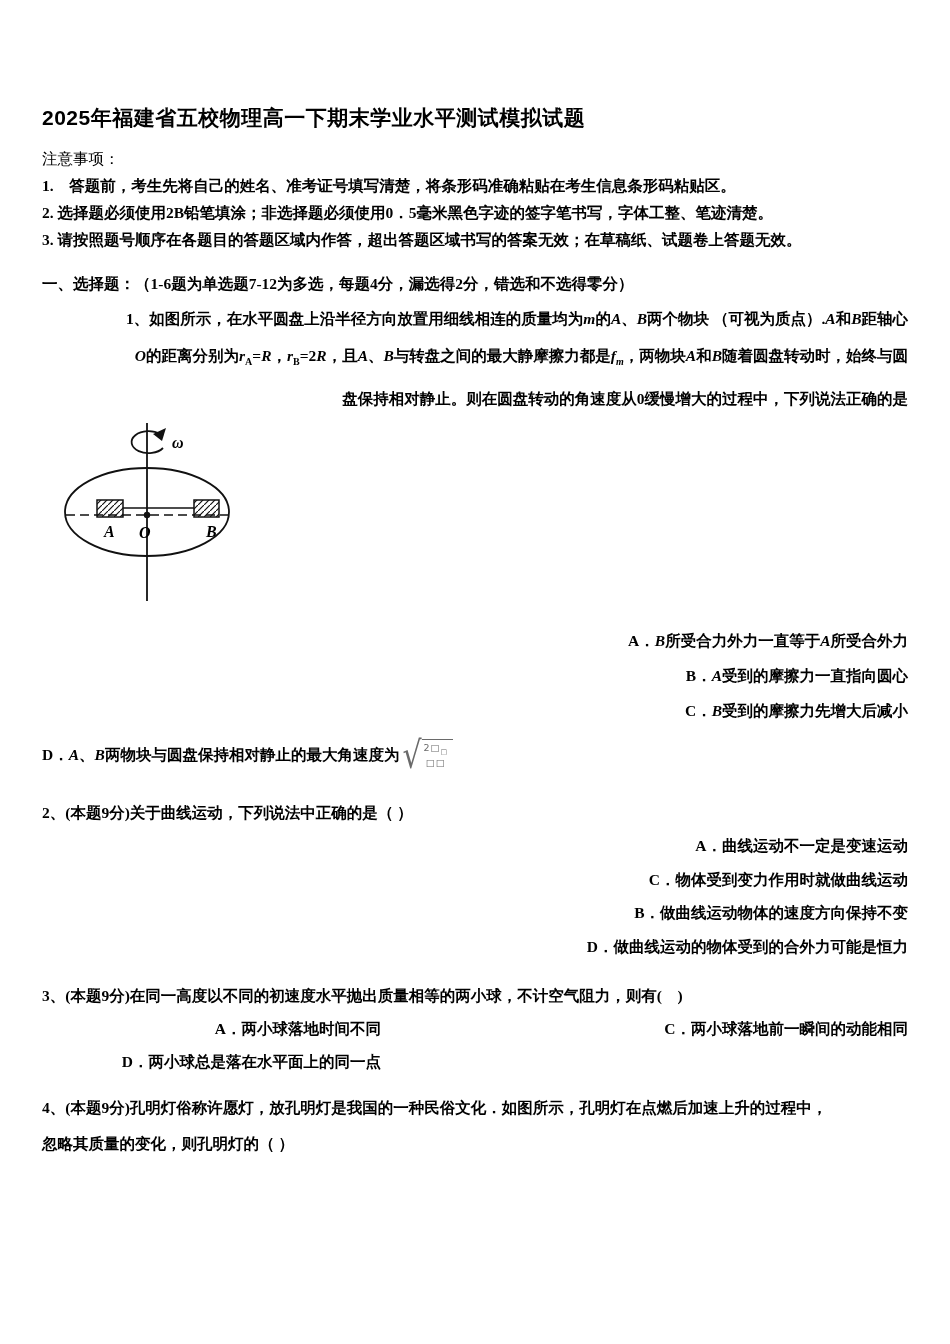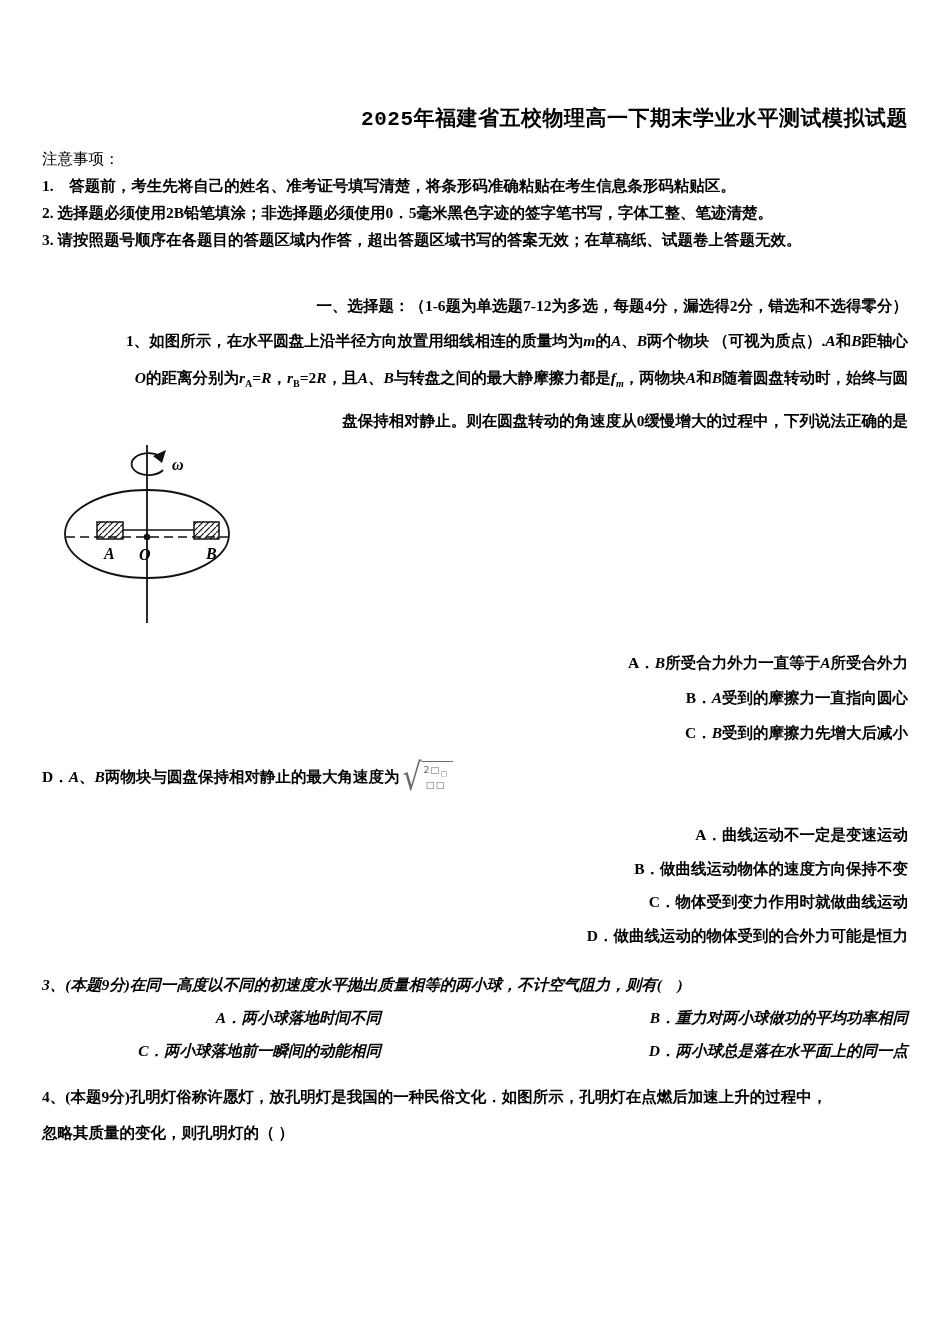--- a/index.html
+++ b/index.html
@@ -10,29 +10,29 @@
     padding:104px 42px 20px 42px;
     overflow:hidden;
     background:#ffffff;
     color:#000;
     font-family:"Liberation Serif","DejaVu Sans",serif;
     font-weight:600;
     font-size:15.5px;
   }
   .title {
     margin:0 0 14px 0;
-    text-align:right;
+    text-align:left;
     font-size:21px;
     font-weight:700;
-    font-family:Liberation Mono, monospace;
+    font-family:Liberation Sans, sans-serif;
     letter-spacing:0.5px;
   }
   .notice-heading { line-height:26px; font-weight:400; }
   .notice-item { line-height:27px; }
-  .section-heading { margin-top:39px; line-height:28px;text-align:right; }
+  .section-heading { margin-top:17px; line-height:28px; }
   .q1-stem { margin-top:2px; line-height:37px;text-align:right; }
   .it { font-family:"Liberation Serif",serif; font-style:italic; }
   sub { font-size:10px; }
 
   .figure-wrap { margin:4px 0 0 18px; }
   .figtext { font-family:"Liberation Serif",serif; font-style:italic; font-size:16px; font-weight:600; }
 
   .q1-options { margin-top:6px; }
   .opt { line-height:35px;text-align:right; }
   .opt-d { margin-top:9px; display:flex; align-items:center; }
@@ -46,21 +46,21 @@
     padding:2px 5px 0 2px; font-size:9.5px;
     font-family:"DejaVu Sans",sans-serif;
   }
   .rad-num, .rad-den { line-height:1.3; letter-spacing:1px; }
   .rad-num sub { font-size:7px; }
 
   .q2 { margin-top:24px; }
   .q2 .stem { line-height:33px; }
   .q2 .opt { line-height:33.5px; }
 
-  .q3 { margin-top:16px;font-style:italic; }
+  .q3 { margin-top:16px; }
   .q3 .stem { line-height:33px; }
   .q3-grid { display:grid; grid-template-columns:339px auto; }
   .q3-grid .opt { line-height:33px; }
 
   .q4 { margin-top:12px; }
   .q4 .stem { line-height:36px; }
 </style>
 </head>
 <body>
 
@@ -114,31 +114,31 @@
           <span class="rad-content">
             <span class="rad-num"><span>2□</span><sub>□</sub></span>
             <span class="rad-den">□□</span>
           </span>
         </span>
       </div>
     </div>
   </div>
 
   <div class="q2">
+    <div class="stem">2、(本题9分)关于曲线运动，下列说法中正确的是（ ）</div>
     <div class="opt">A．曲线运动不一定是变速运动</div>
+    <div class="opt">C．物体受到变力作用时就做曲线运动</div>
     <div class="opt">B．做曲线运动物体的速度方向保持不变</div>
-    <div class="opt">C．物体受到变力作用时就做曲线运动</div>
     <div class="opt">D．做曲线运动的物体受到的合外力可能是恒力</div>
   </div>
 
   <div class="q3">
     <div class="stem">3、(本题9分)在同一高度以不同的初速度水平抛出质量相等的两小球，不计空气阻力，则有(　)</div>
     <div class="q3-grid">
       <div class="opt">A．两小球落地时间不同</div>
-      <div class="opt">B．重力对两小球做功的平均功率相同</div>
       <div class="opt">C．两小球落地前一瞬间的动能相同</div>
       <div class="opt">D．两小球总是落在水平面上的同一点</div>
     </div>
   </div>
 
   <div class="q4">
     <div class="stem">4、(本题9分)孔明灯俗称许愿灯，放孔明灯是我国的一种民俗文化．如图所示，孔明灯在点燃后加速上升的过程中，</div>
     <div class="stem">忽略其质量的变化，则孔明灯的（ ）</div>
   </div>
 

